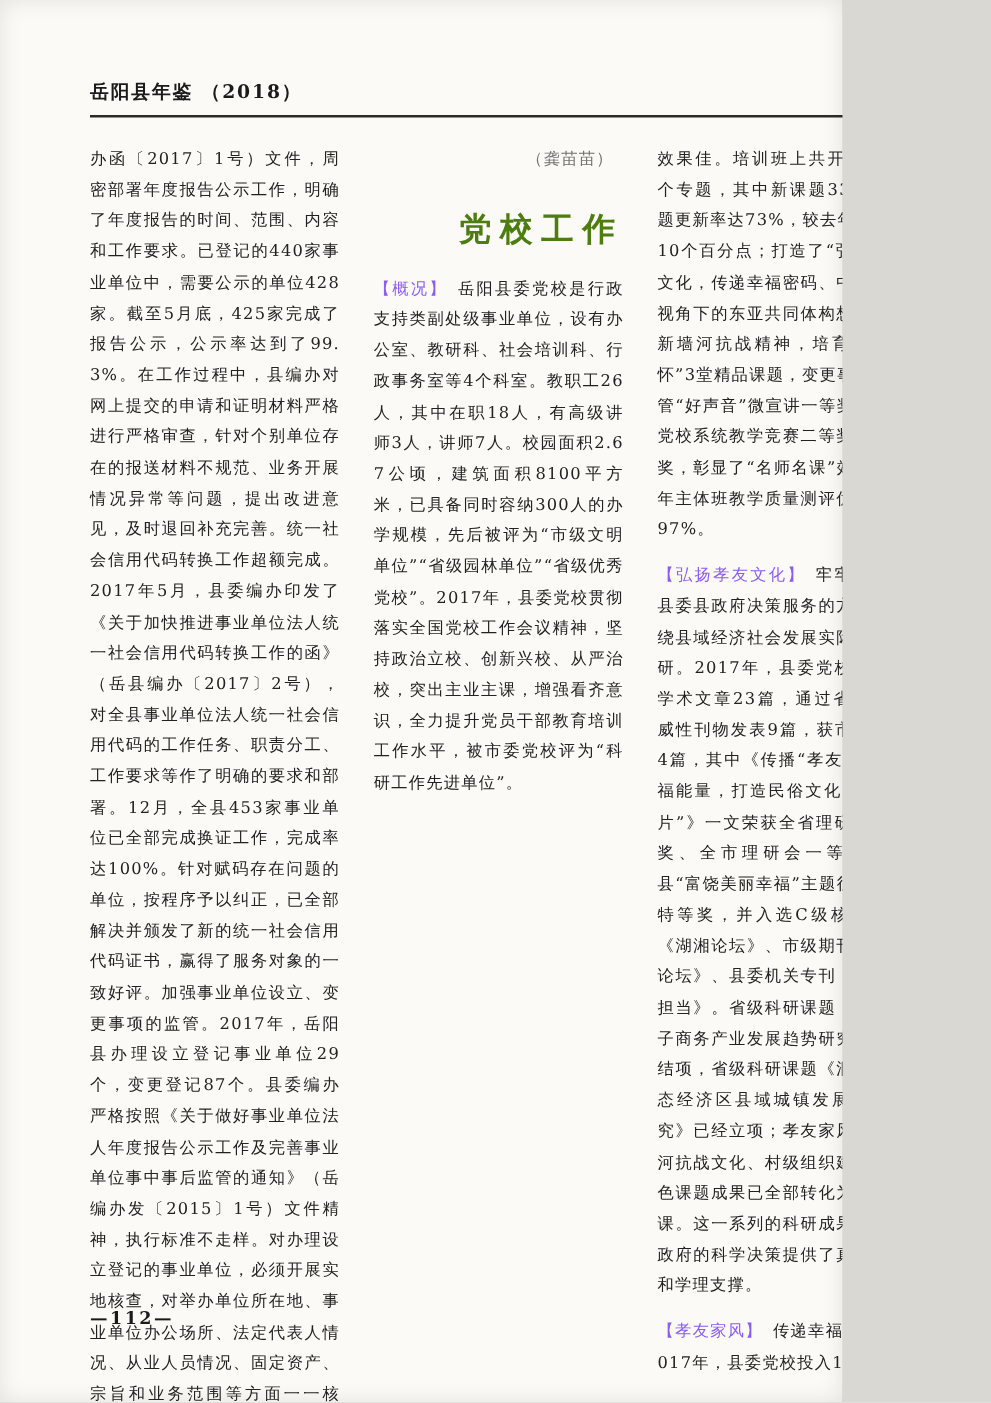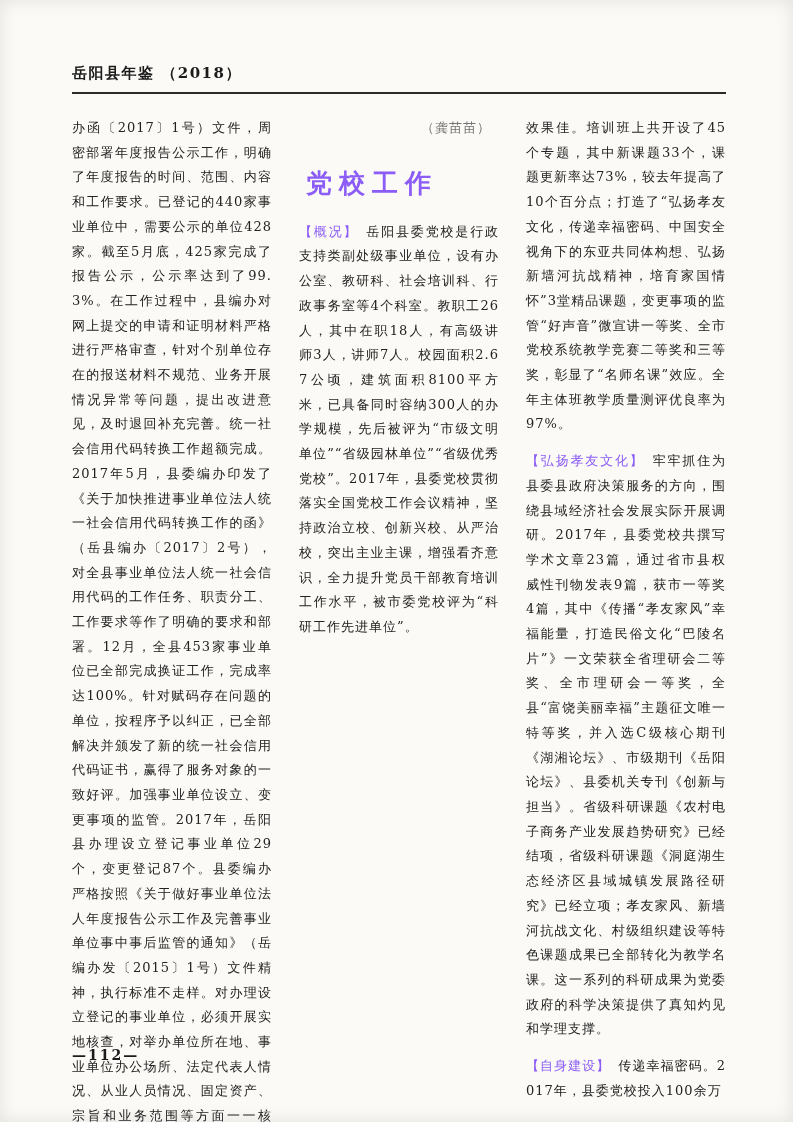--- a/index.html
+++ b/index.html
@@ -3,21 +3,21 @@
 <meta charset="utf-8">
 <style>
   * { margin: 0; padding: 0; box-sizing: border-box; }
   html, body { background: #d9d8d3; }
   body {
     font-family: "DejaVu Serif", "Liberation Serif", serif;
     width: 793px;
   }
   .page {
     position: relative;
-    width: 793px;
+    width: 674px;
     height: 1122px;
     background: #fbfaf6;
     overflow: hidden;
     box-shadow: inset 0 0 18px rgba(0,0,0,0.10);
     color: #212121;
   }
   .page-header {
     padding: 64px 67px 0 72px;
   }
   .header-title {
@@ -62,25 +62,25 @@
     font-size: 13px;
     line-height: 24.7px;
     letter-spacing: 1px;
     text-align: right;
     padding-right: 8px;
     color: #737373;
   }
   .article-title {
     font-size: 26px;
     font-weight: 700;
-    text-align: left;
+    text-align: right;
     letter-spacing: 7px;
     padding-left: 7px;
     margin: 25px 0 19px;
-    color: #8b5cf6;
+    color: #4d7c0f;
   }
   .page-number {
     position: absolute;
     left: 72px;
     bottom: 59px;
     font-size: 14px;
     font-weight: 700;
     letter-spacing: 2px;
     color: #1b1b1b;
   }
@@ -103,21 +103,21 @@
 
     <section class="col">
       <p class="byline">（龚苗苗）</p>
       <h1 class="article-title">党校工作</h1>
       <p class="para section"><b class="sec-label">【概况】</b><span>岳阳县委党校是行政支持类副处级事业单位，设有办公室、教研科、社会培训科、行政事务室等4个科室。教职工26人，其中在职18人，有高级讲师3人，讲师7人。校园面积2.67公顷，建筑面积8100平方米，已具备同时容纳300人的办学规模，先后被评为“市级文明单位”“省级园林单位”“省级优秀党校”。2017年，县委党校贯彻落实全国党校工作会议精神，坚持政治立校、创新兴校、从严治校，突出主业主课，增强看齐意识，全力提升党员干部教育培训工作水平，被市委党校评为“科研工作先进单位”。</span></p>
     </section>
 
     <section class="col">
       <p class="para">效果佳。培训班上共开设了45个专题，其中新课题33个，课题更新率达73%，较去年提高了10个百分点；打造了“弘扬孝友文化，传递幸福密码、中国安全视角下的东亚共同体构想、弘扬新墙河抗战精神，培育家国情怀”3堂精品课题，变更事项的监管“好声音”微宣讲一等奖、全市党校系统教学竞赛二等奖和三等奖，彰显了“名师名课”效应。全年主体班教学质量测评优良率为97%。</p>
       <p class="para section"><b class="sec-label">【弘扬孝友文化】</b><span>牢牢抓住为县委县政府决策服务的方向，围绕县域经济社会发展实际开展调研。2017年，县委党校共撰写学术文章23篇，通过省市县权威性刊物发表9篇，获市一等奖4篇，其中《传播“孝友家风”幸福能量，打造民俗文化“巴陵名片”》一文荣获全省理研会二等奖、全市理研会一等奖，全县“富饶美丽幸福”主题征文唯一特等奖，并入选C级核心期刊《湖湘论坛》、市级期刊《岳阳论坛》、县委机关专刊《创新与担当》。省级科研课题《农村电子商务产业发展趋势研究》已经结项，省级科研课题《洞庭湖生态经济区县域城镇发展路径研究》已经立项；孝友家风、新墙河抗战文化、村级组织建设等特色课题成果已全部转化为教学名课。这一系列的科研成果为党委政府的科学决策提供了真知灼见和学理支撑。</span></p>
-      <p class="para section"><b class="sec-label">【自身建设】</b><span>传递幸福密码。2017年，县委党校投入100余万</span></p>
+      <p class="para section"><b class="sec-label">【孝友家风】</b><span>传递幸福密码。2017年，县委党校投入100余万</span></p>
     </section>
 
   </main>
 
   <footer>
     <div class="page-number">—112—</div>
   </footer>
 
 </div>
 

